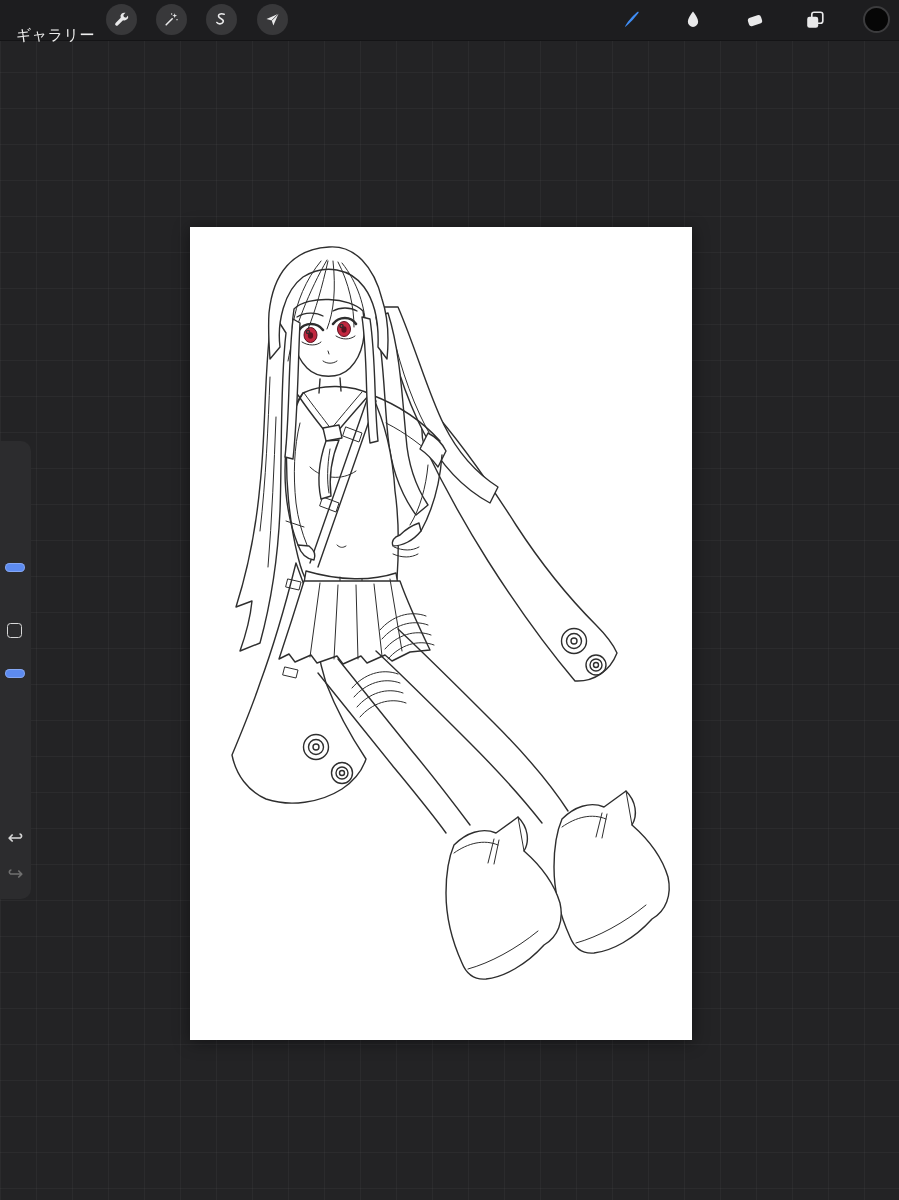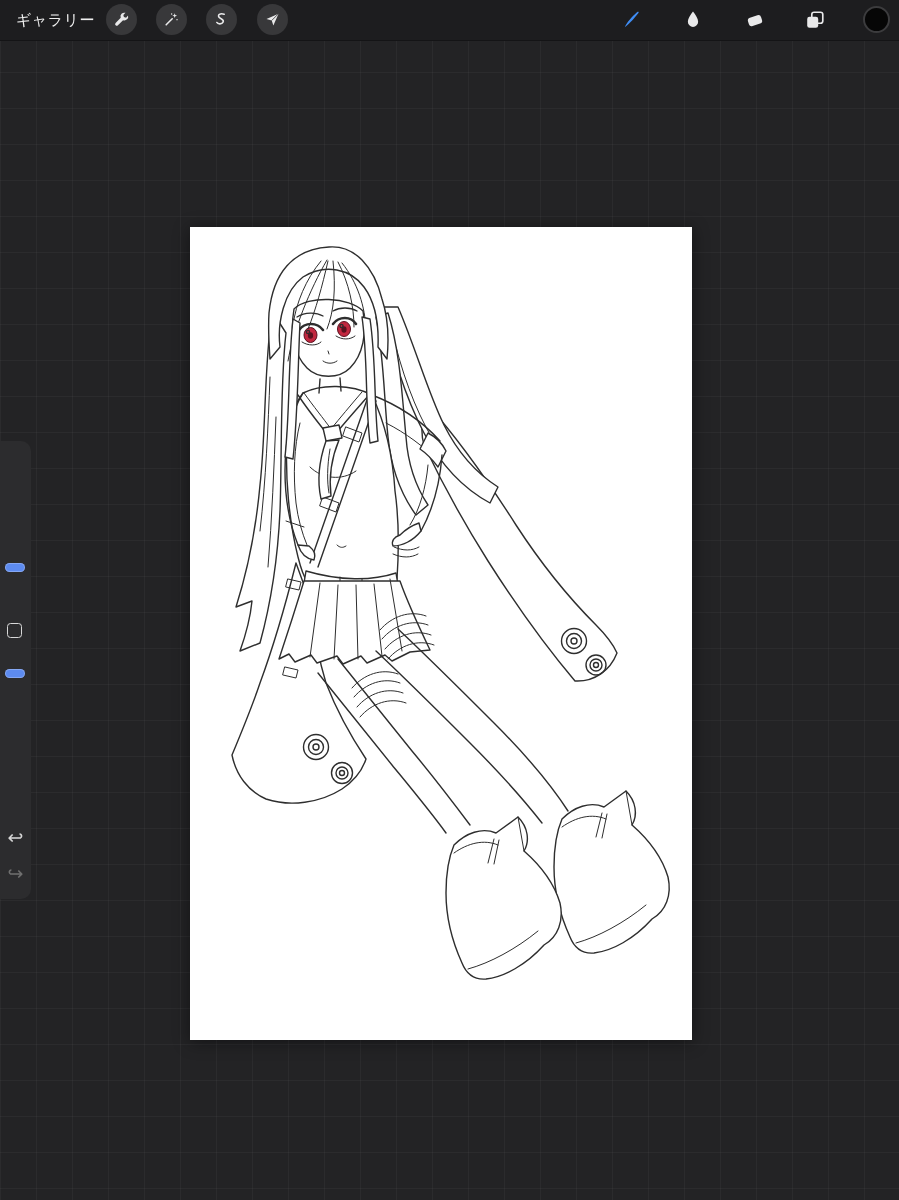--- a/index.html
+++ b/index.html
@@ -14,21 +14,21 @@
       linear-gradient(rgba(255,255,255,0.035) 1px, transparent 1px),
       linear-gradient(90deg, rgba(255,255,255,0.035) 1px, transparent 1px);
     background-size:36px 36px;
   }
   
   .topbar{
     position:absolute;top:0;left:0;width:899px;height:40px;z-index:5;
     background:#1d1d1f;border-bottom:1px solid #141416;
   }
   .gallery-label{
-    position:absolute;left:16px;top:0;height:40px;line-height:40px;
+    position:absolute;left:16px;top:15px;height:40px;line-height:40px;
     color:#efefef;font-size:15px;cursor:default;letter-spacing:0.5px;
   }
   .tool-circle{
     position:absolute;top:4px;width:31px;height:31px;border-radius:50%;
     background:#38383a;display:flex;align-items:center;justify-content:center;
   }
   .tool-circle svg{width:17px;height:17px;}
   .right-tool{
     position:absolute;top:4px;width:32px;height:32px;
     display:flex;align-items:center;justify-content:center;

